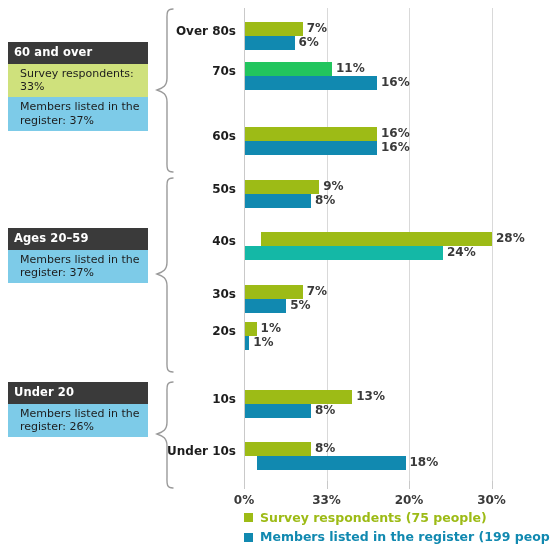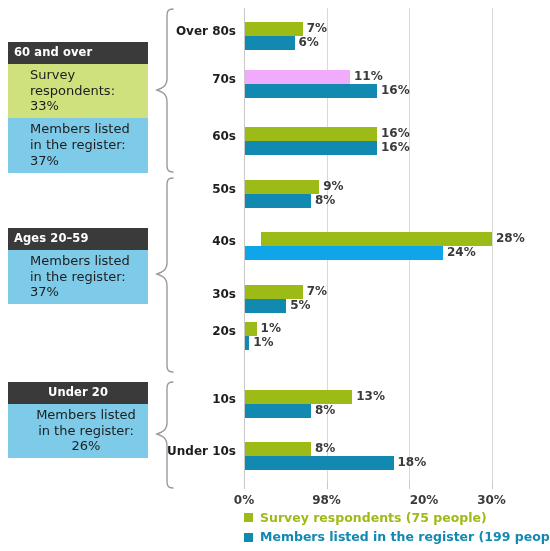--- a/index.html
+++ b/index.html
@@ -33,31 +33,31 @@
   .card-header {
     background: #3a3a3a;
     color: #ffffff;
     font-size: 11.5px;
     font-weight: bold;
     padding: 4px 6px 5px 6px;
     line-height: 1.1;
     letter-spacing: 0.1px;
   }
   .card-row {
-    font-size: 13px;
-    padding: 3px 6px 4px 22px;
+    font-size: 11px;
+    padding: 3px 6px 4px 12px;
     line-height: 1.22;
     color: #1d1d1d;
   }
   .card-row.green { background: #cfe17c; }
   .card-row.blue  { background: #7dcbe8; }
 
   #card-60  { top: 42px; }
   #card-20  { top: 228px; }
-  #card-u20 { top: 382px; text-align: center; }
+  #card-u20 { top: 382px; }
 
   
   .brace {
     position: absolute;
     left: 155px;
     width: 20px;
   }
   .brace svg { display: block; }
 
   
@@ -205,39 +205,39 @@
   </div>
 
   <div id="chart">
     <div id="plot">
 
     <div class="axis-zero"></div>
         <div class="tick-mark" style="left: 0px; top: 473px;"></div>
         <div class="tick-label" style="left: 0px; top: 485px;">0%</div>
         <div class="gridline" style="left: 82.5px;"></div>
         <div class="tick-mark" style="left: 82.5px; top: 473px;"></div>
-        <div class="tick-label" style="left: 82.5px; top: 485px;">98%</div>
+        <div class="tick-label" style="left: 82.5px; top: 485px;">33%</div>
         <div class="gridline" style="left: 165px;"></div>
         <div class="tick-mark" style="left: 165px; top: 473px;"></div>
-        <div class="tick-label" style="left: 180px; top: 485px; text-align: center;">20%</div>
+        <div class="tick-label" style="left: 165px; top: 485px; text-align: center;">20%</div>
         <div class="gridline" style="left: 247.5px;"></div>
         <div class="tick-mark" style="left: 247.5px; top: 473px;"></div>
         <div class="tick-label" style="left: 247.5px; top: 485px;">30%</div>
         <div class="group" style="top: 0px; height: 52.5556px;">
           <div class="cat-label">Over 80s</div>
           <div class="bar green" style="width: 57.75px; background: rgb(157, 187, 22);">
             <span class="bar-value">7%</span>
           </div>
           <div class="bar blue" style="width: 49.5px; background: rgb(17, 137, 176);">
             <span class="bar-value">6%</span>
           </div>
         </div>
-        <div class="group" style="top: 48px; height: 52.5556px; text-align: right;">
+        <div class="group" style="top: 40px; height: 52.5556px; text-align: right;">
           <div class="cat-label">70s</div>
-          <div class="bar green" style="width: 105px; background: #f0abfc;">
+          <div class="bar green" style="width: 87px; background: #22c55e;">
             <span class="bar-value">11%</span>
           </div>
           <div class="bar blue" style="width: 132px; background: rgb(17, 137, 176);">
             <span class="bar-value">16%</span>
           </div>
         </div>
         <div class="group" style="top: 105.111px; height: 52.5556px; padding-left: 8px;">
           <div class="cat-label">60s</div>
           <div class="bar green" style="width: 132px; background: rgb(157, 187, 22);">
             <span class="bar-value">16%</span>
@@ -253,21 +253,21 @@
           </div>
           <div class="bar blue" style="width: 66px; background: rgb(17, 137, 176);">
             <span class="bar-value">8%</span>
           </div>
         </div>
         <div class="group" style="top: 210.222px; height: 52.5556px; padding-left: 32px;">
           <div class="cat-label">40s</div>
           <div class="bar green" style="width: 231px; background: rgb(157, 187, 22); margin-left: 16px;">
             <span class="bar-value">28%</span>
           </div>
-          <div class="bar blue" style="width: 198px; background: #0ea5e9;">
+          <div class="bar blue" style="width: 198px; background: #14b8a6;">
             <span class="bar-value">24%</span>
           </div>
         </div>
         <div class="group" style="top: 262.778px; height: 52.5556px;">
           <div class="cat-label">30s</div>
           <div class="bar green" style="width: 57.75px; background: rgb(157, 187, 22);">
             <span class="bar-value">7%</span>
           </div>
           <div class="bar blue" style="width: 41.25px; background: rgb(17, 137, 176);">
             <span class="bar-value">5%</span>
@@ -289,21 +289,21 @@
           </div>
           <div class="bar blue" style="width: 66px; background: rgb(17, 137, 176);">
             <span class="bar-value">8%</span>
           </div>
         </div>
         <div class="group" style="top: 420.444px; height: 52.5556px;">
           <div class="cat-label">Under 10s</div>
           <div class="bar green" style="width: 66px; background: rgb(157, 187, 22);">
             <span class="bar-value">8%</span>
           </div>
-          <div class="bar blue" style="width: 148.5px; background: rgb(17, 137, 176);">
+          <div class="bar blue" style="width: 148.5px; background: rgb(17, 137, 176); margin-left: 12px;">
             <span class="bar-value">18%</span>
           </div>
         </div>
       </div>
   </div>
 
   <div id="legend">
     <div class="legend-row green">
       <span class="legend-swatch"></span>
       <span>Survey respondents (75 people)</span>

